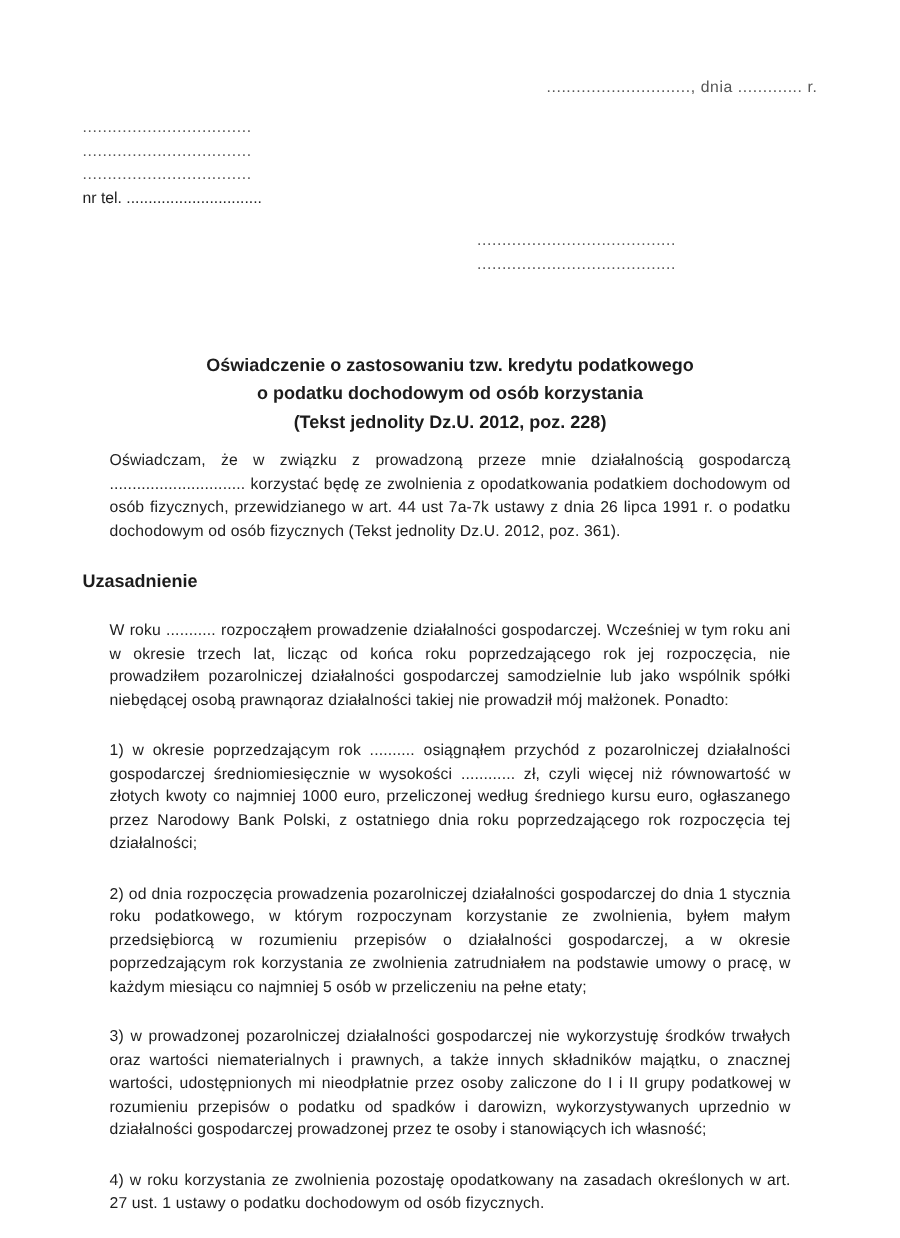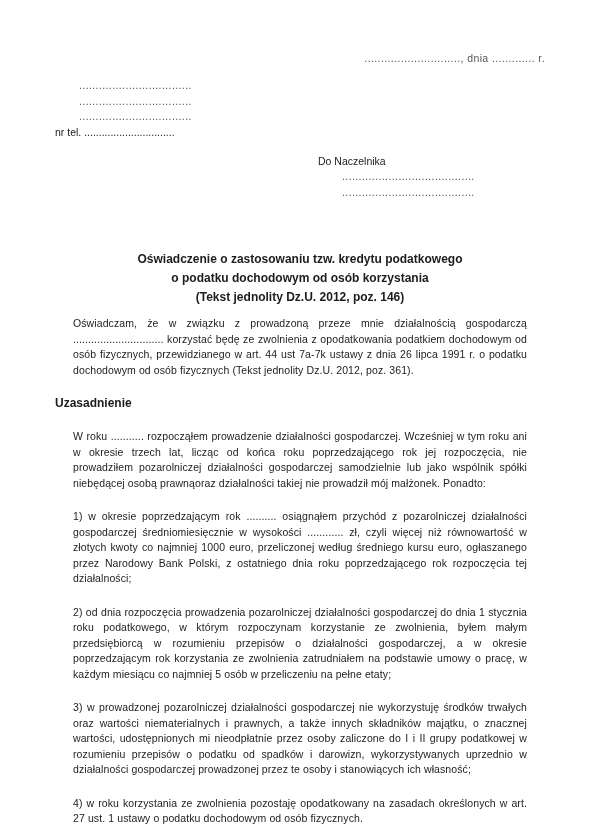--- a/index.html
+++ b/index.html
@@ -26,21 +26,20 @@
     letter-spacing: 0.1px;
     white-space: nowrap;
   }
   .sender-block {
     margin-top: 13px;
     line-height: 15.5px;
   }
   .dots {
     color: #555;
     letter-spacing: 0.4px;
-    margin-left: 24px;
   }
   .recipient-block {
     margin-top: 13px;
     margin-left: 263px;
     line-height: 15.5px;
   }
   .recipient-heading {
     line-height: 16px;
   }
   .title-block {
@@ -97,29 +96,28 @@
   <div class="date-line dots">............................., dnia ............. r.</div>
 
   <div class="sender-block">
     <div class="dots">..................................</div>
     <div class="dots">..................................</div>
     <div class="dots">..................................</div>
     <div>nr tel. ...............................</div>
   </div>
 
   <div class="recipient-block">
-    <div class="recipient-heading">Do Naczelnika</div>
     <div class="dots">........................................</div>
     <div class="dots">........................................</div>
   </div>
 
   <div class="title-block">
     <div>Oświadczenie o zastosowaniu tzw. kredytu podatkowego</div>
     <div>o podatku dochodowym od osób korzystania</div>
-    <div>(Tekst jednolity Dz.U. 2012, poz. 146)</div>
+    <div>(Tekst jednolity Dz.U. 2012, poz. 228)</div>
   </div>
 
   <p class="para declaration">Oświadczam, że w związku z prowadzoną przeze mnie działalnością gospodarczą .............................. korzystać będę ze zwolnienia z opodatkowania podatkiem dochodowym od osób fizycznych, przewidzianego w art. 44 ust 7a-7k ustawy z dnia 26 lipca 1991 r. o podatku dochodowym od osób fizycznych (Tekst jednolity Dz.U. 2012, poz. 361).</p>
 
   <div class="justification-heading">Uzasadnienie</div>
 
   <div class="body-block">
     <p class="para">W roku ........... rozpocząłem prowadzenie działalności gospodarczej. Wcześniej w tym roku ani w okresie trzech lat, licząc od końca roku poprzedzającego rok jej rozpoczęcia, nie prowadziłem pozarolniczej działalności gospodarczej samodzielnie lub jako wspólnik spółki niebędącej osobą prawnąoraz działalności takiej nie prowadził mój małżonek. Ponadto:</p>
     <p class="para">1) w okresie poprzedzającym rok .......... osiągnąłem przychód z pozarolniczej działalności gospodarczej średniomiesięcznie w wysokości ............ zł, czyli więcej niż równowartość w złotych kwoty co najmniej 1000 euro, przeliczonej według średniego kursu euro, ogłaszanego przez Narodowy Bank Polski, z ostatniego dnia roku poprzedzającego rok rozpoczęcia tej działalności;</p>
     <p class="para">2) od dnia rozpoczęcia prowadzenia pozarolniczej działalności gospodarczej do dnia 1 stycznia roku podatkowego, w którym rozpoczynam korzystanie ze zwolnienia, byłem małym przedsiębiorcą w rozumieniu przepisów o działalności gospodarczej, a w okresie poprzedzającym rok korzystania ze zwolnienia zatrudniałem na podstawie umowy o pracę, w każdym miesiącu co najmniej 5 osób w przeliczeniu na pełne etaty;</p>

